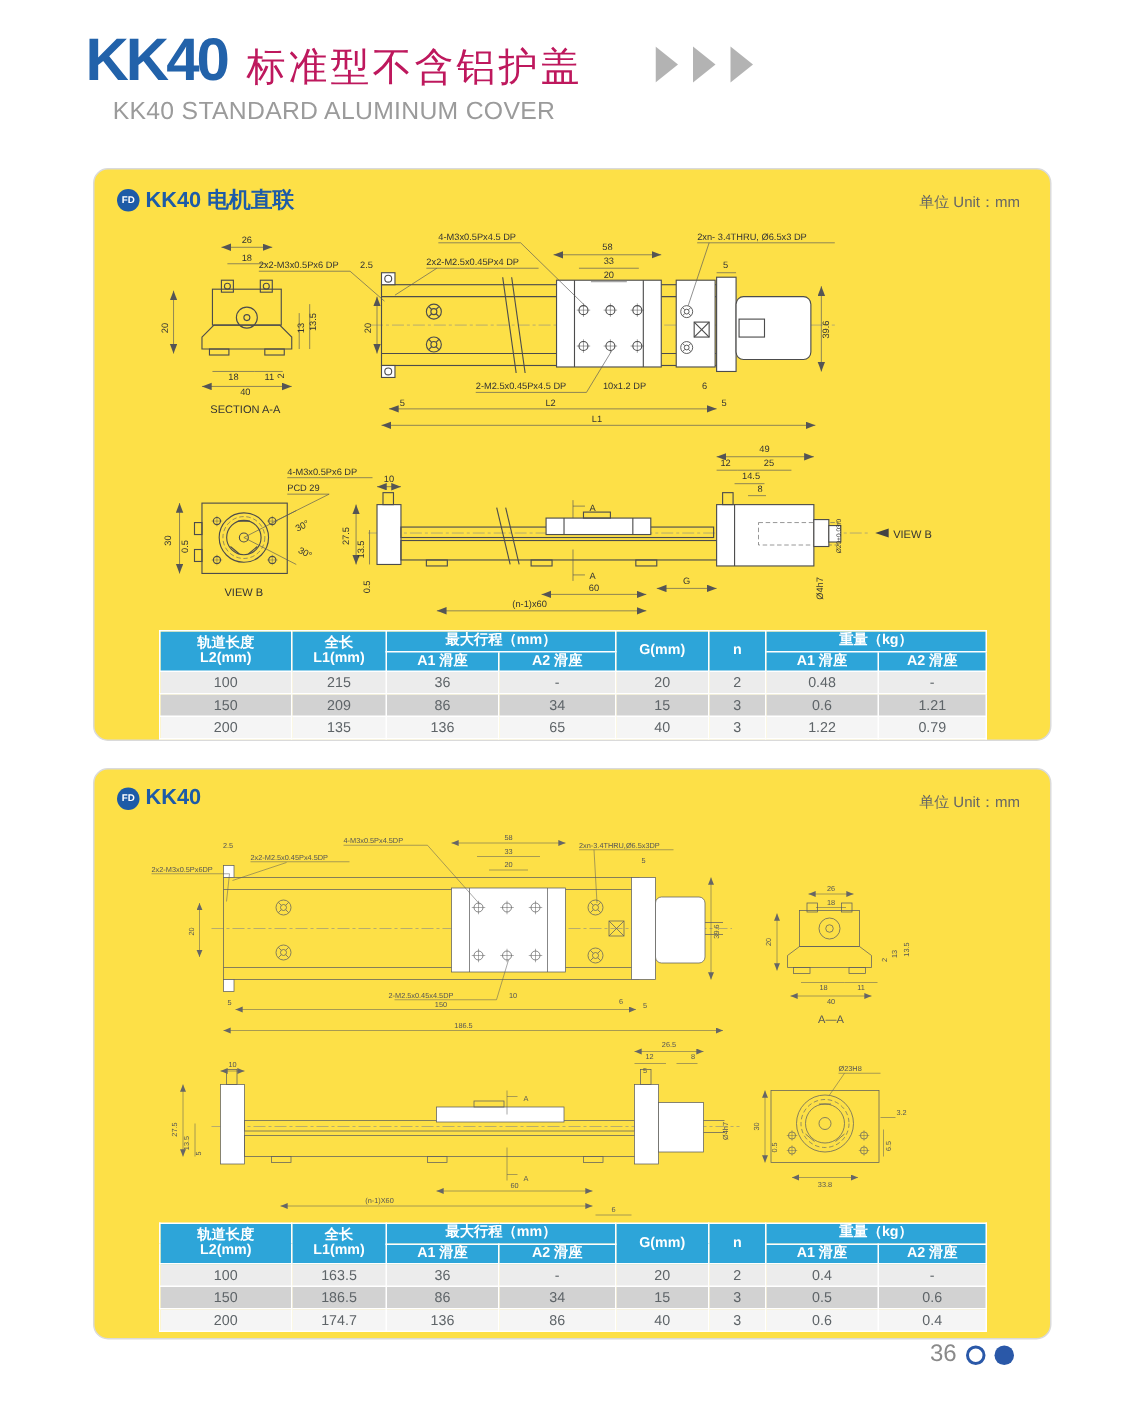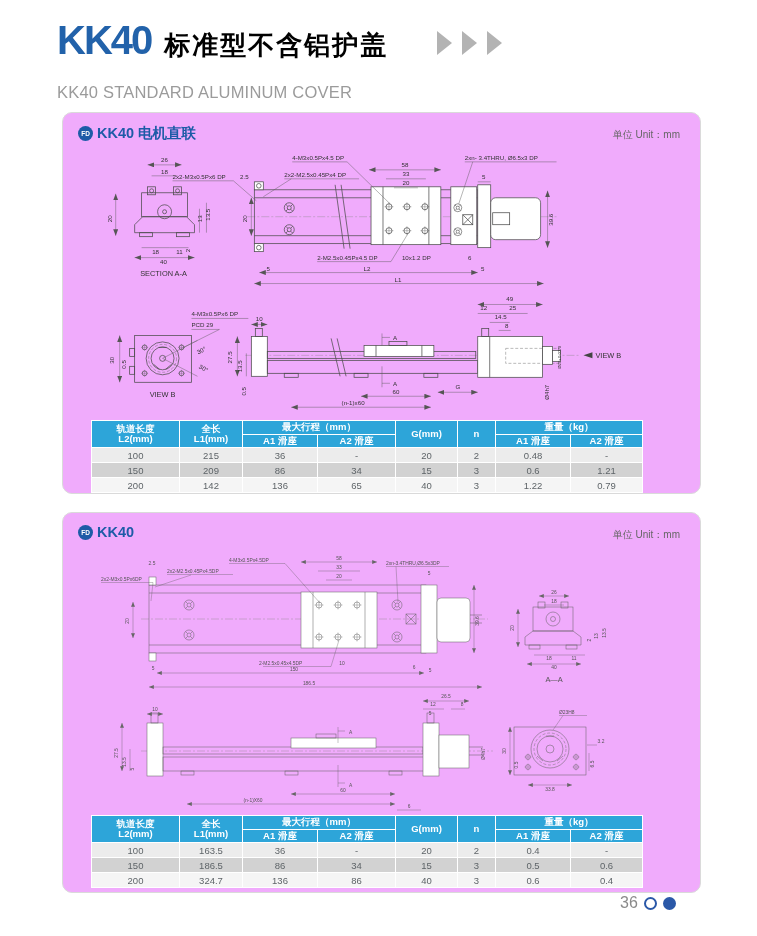--- a/index.html
+++ b/index.html
@@ -2,25 +2,25 @@
 <html><head>
 <meta charset="utf-8">
 <style>
   html,body{margin:0;padding:0;background:#fff;}
   body{width:757px;height:936px;position:relative;overflow:hidden;font-family:"Liberation Sans",sans-serif;}
   .page{position:absolute;inset:0;background:#fff;}
   
   .hdr{position:absolute;left:57px;top:20px;}
   .hdr-row{display:flex;align-items:baseline;gap:13px;}
   .model{font-size:40px;font-weight:800;color:#2262aa;letter-spacing:-2px;line-height:1;}
-  .cn{font-size:26px;font-weight:700;color:#000000;letter-spacing:2px;}
-  .sub{font-size:16.5px;color:#9b9b9b;margin-top:20px;letter-spacing:.2px;}
+  .cn{font-size:26px;font-weight:400;color:#be185d;letter-spacing:2px;}
+  .sub{font-size:16.5px;color:#9b9b9b;margin-top:3px;letter-spacing:.2px;text-align:center;}
   .arrows{position:absolute;left:437px;top:30px;}
   
-  .panel{position:absolute;left:62px;width:637px;border:1px solid #dadada;border-radius:10px;background:#f0abfc;}
+  .panel{position:absolute;left:62px;width:637px;border:1px solid #dadada;border-radius:10px;background:#fde047;}
   #panel1{top:112px;height:380px;}
   #panel2{top:512px;height:379px;}
   .phead{position:absolute;left:15px;top:11px;display:flex;align-items:center;gap:4px;z-index:2;}
   .badge{width:15px;height:15px;border-radius:50%;background:#1d5ba7;color:#fff;font-size:6.5px;font-weight:700;display:flex;align-items:center;justify-content:center;}
   .ptitle{font-size:14.5px;font-weight:700;color:#1d5ba7;}
   .punit{position:absolute;right:20px;top:15px;font-size:10px;color:#666;z-index:2;}
   .draw{position:absolute;left:0;top:0;width:100%;height:100%;}
   
   .ln{fill:none;stroke:#4c4c4c;stroke-width:.75;}
   .lnf{fill:#fff;stroke:#4c4c4c;stroke-width:.75;}
@@ -31,21 +31,21 @@
   .ct{fill:none;stroke:#888;stroke-width:.4;stroke-dasharray:8 2 2 2;}
   .cd{fill:none;stroke:#666;stroke-width:.45;stroke-dasharray:3 1.8;}
   svg text{fill:#333;font-family:"Liberation Sans",sans-serif;}
   .p2d text{fill:#555;}
   .t6{font-size:6.2px;}
   .t45{font-size:4.9px;}
   .t7{font-size:7.4px;}
   .t4{font-size:4.4px;}
   .mid{text-anchor:middle;}
   
-  table.spec{position:absolute;left:28px;border-collapse:collapse;table-layout:fixed;width:551px;}
+  table.spec{position:absolute;left:43px;border-collapse:collapse;table-layout:fixed;width:551px;}
   #panel1 table.spec{top:307px;}
   #panel2 table.spec{top:302px;}
   .spec th{background:#2da5d9;color:#fff;font-weight:700;font-size:9.5px;line-height:1.12;border:1.2px solid #fff;padding:1px 0;text-align:center;}
   .spec td{font-size:9.5px;color:#5e6468;text-align:center;border:1.2px solid #fff;padding:1.5px 0;}
   .spec tr.r0 td{background:#ececec;}
   .spec tr.r1 td{background:#d2d2d2;}
   .spec tr.r2 td{background:#f5f5f5;}
   
   .pnum{position:absolute;left:620px;top:894px;display:flex;align-items:center;gap:6px;}
   .pnum .n{font-size:16px;color:#8a8a8a;}
@@ -335,21 +335,21 @@
             <td>209</td>
             <td>86</td>
             <td>34</td>
             <td>15</td>
             <td>3</td>
             <td>0.6</td>
             <td>1.21</td>
           </tr>
         <tr class="r2">
             <td>200</td>
-            <td>142</td>
+            <td>135</td>
             <td>136</td>
             <td>65</td>
             <td>40</td>
             <td>3</td>
             <td>1.22</td>
             <td>0.79</td>
           </tr>
       </tbody>
     </table>
   </section>
@@ -579,21 +579,21 @@
             <td>186.5</td>
             <td>86</td>
             <td>34</td>
             <td>15</td>
             <td>3</td>
             <td>0.5</td>
             <td>0.6</td>
           </tr>
         <tr class="r2">
             <td>200</td>
-            <td>324.7</td>
+            <td>174.7</td>
             <td>136</td>
             <td>86</td>
             <td>40</td>
             <td>3</td>
             <td>0.6</td>
             <td>0.4</td>
           </tr>
       </tbody>
     </table>
   </section>

